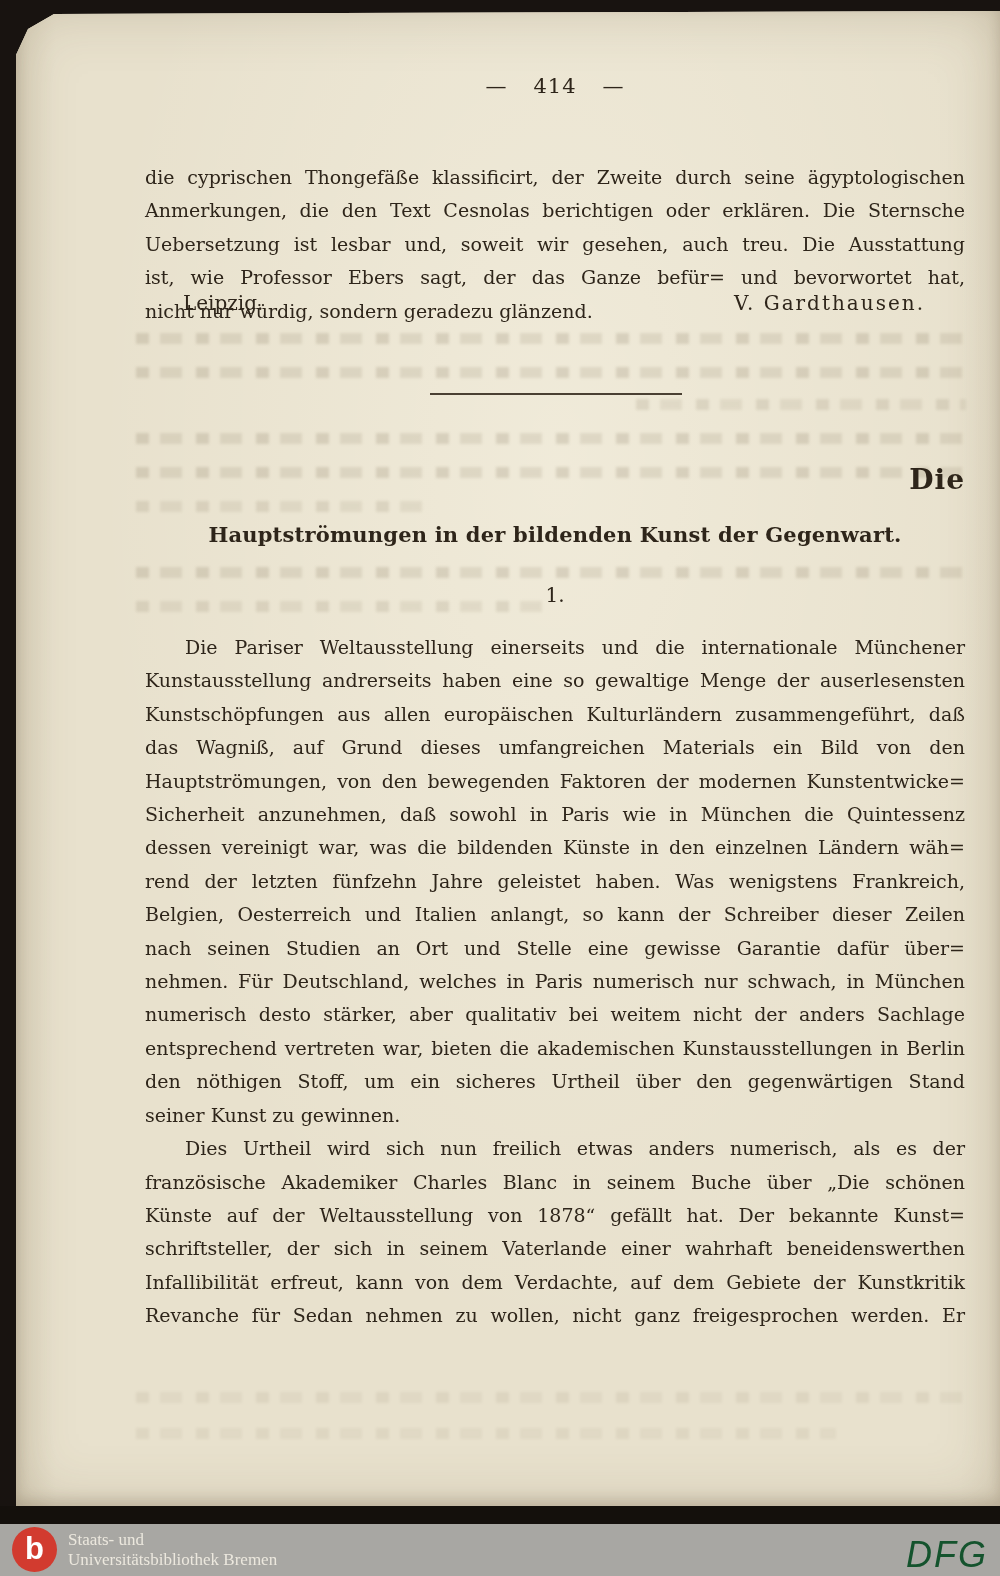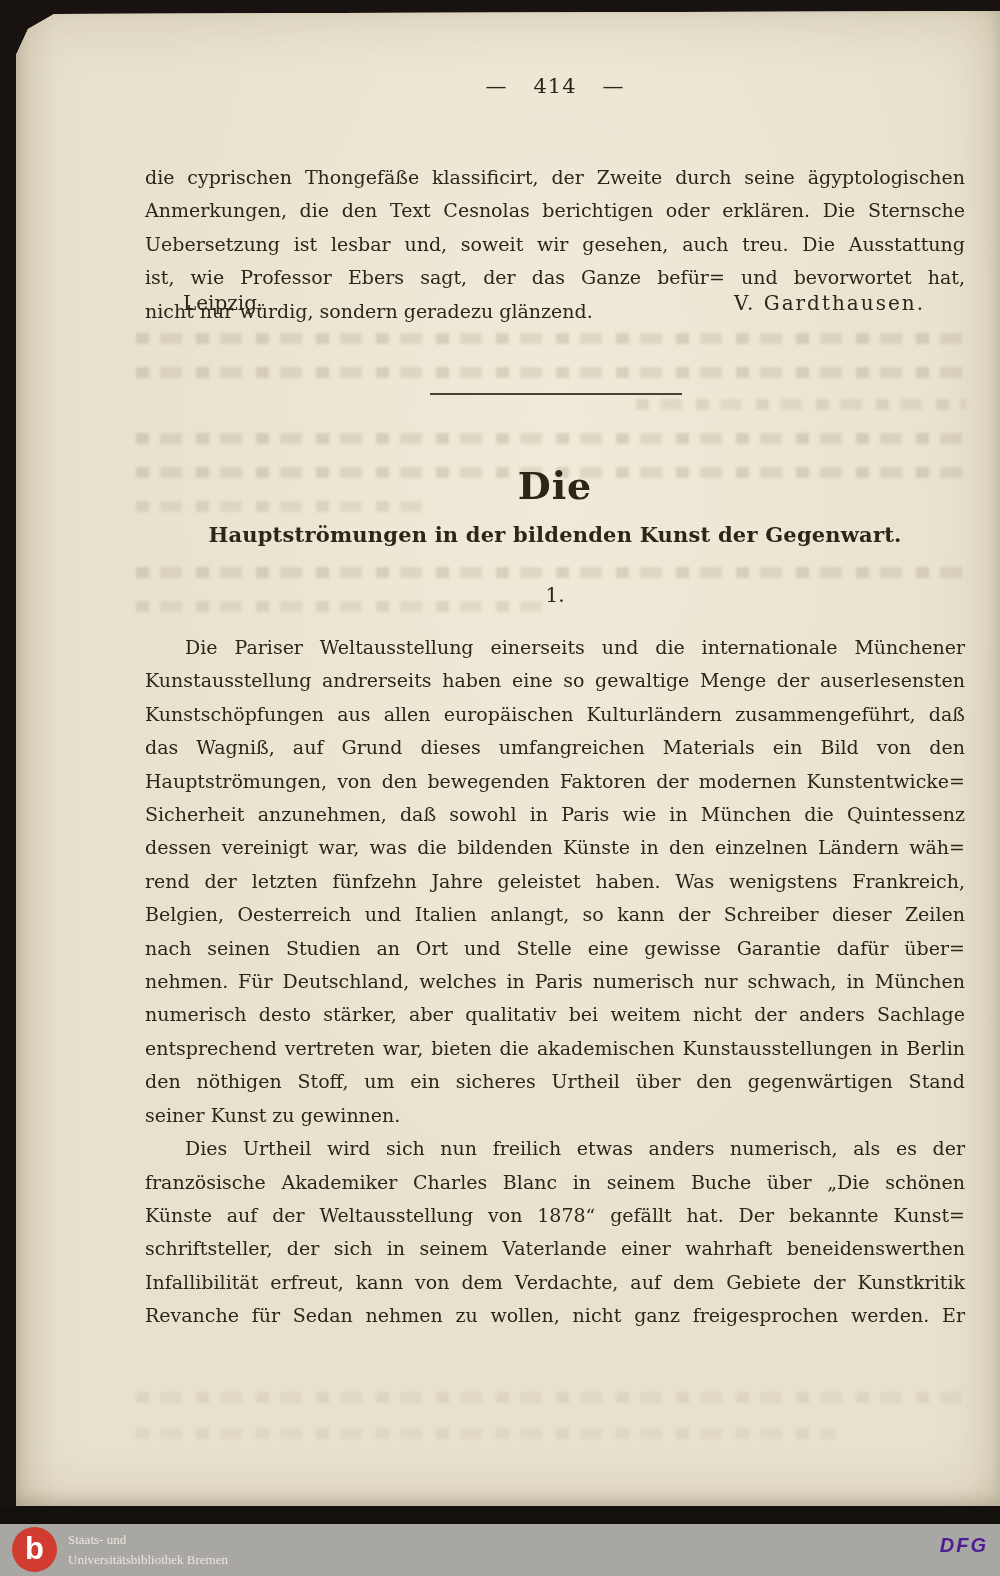--- a/index.html
+++ b/index.html
@@ -45,22 +45,22 @@
   }
   .signature .place { margin-left: 38px; }
   .signature .author { margin-right: 40px; letter-spacing: 2px; }
 
   .divider {
     position: absolute; left: 414px; top: 382px;
     width: 252px; height: 2px; background: #4a4033;
   }
 
   .title1 {
-    top: 452px; text-align: center;
-    font-size: 38px; font-weight: bold; letter-spacing: 1px;
+    top: 452px; text-align: right;
+    font-size: 28px; font-weight: bold; letter-spacing: 1px;
   }
   .title2 {
     top: 511px; text-align: center;
     font-size: 21px; font-weight: bold; white-space: nowrap; letter-spacing: 0.2px;
   }
   .section-number {
     top: 572px; text-align: center; font-size: 20px;
   }
 
   .bodyflow { top: 620px; }
@@ -91,27 +91,27 @@
     width: 45px; height: 45px; border-radius: 50%;
     display: flex; align-items: center; justify-content: center;
   }
   .lib-logo .letter {
     color: #ffffff; font-family: "Liberation Sans", sans-serif;
     font-size: 31px; font-weight: bold; line-height: 1; padding-bottom: 3px;
   }
   .lib-name {
     position: absolute; left: 68px; top: 6px;
     font-family: "Liberation Serif", serif;
-    font-size: 13px; line-height: 20px; color: #ece8de;
+    font-size: 17px; line-height: 20px; color: #ece8de;
   }
   .dfg-logo {
     position: absolute; right: 12px; top: 10px;
     font-family: "Liberation Sans", sans-serif;
-    font-size: 20px; font-weight: bold; font-style: italic;
-    letter-spacing: 2px; color: #4c1d95;
+    font-size: 36px; font-weight: normal; font-style: italic;
+    letter-spacing: 2px; color: #14532d;
   }
 </style>
 </head>
 <body>
 
 <div class="stage">
 
   <div class="page">
 
     <div class="smudge" style="left:120px; top:322px; width:830px;"></div>

